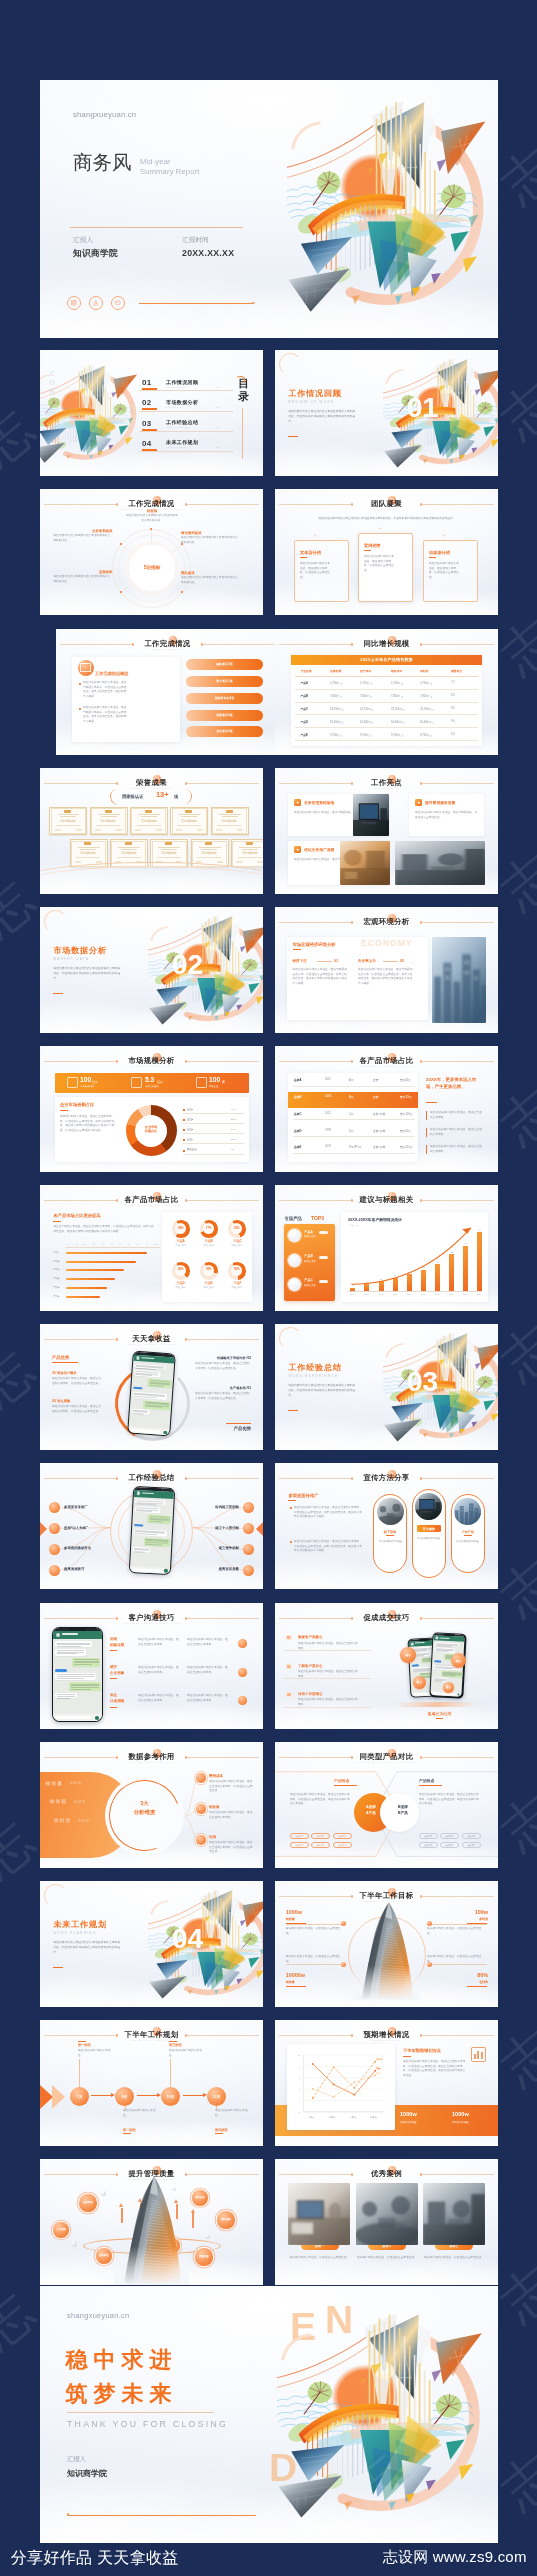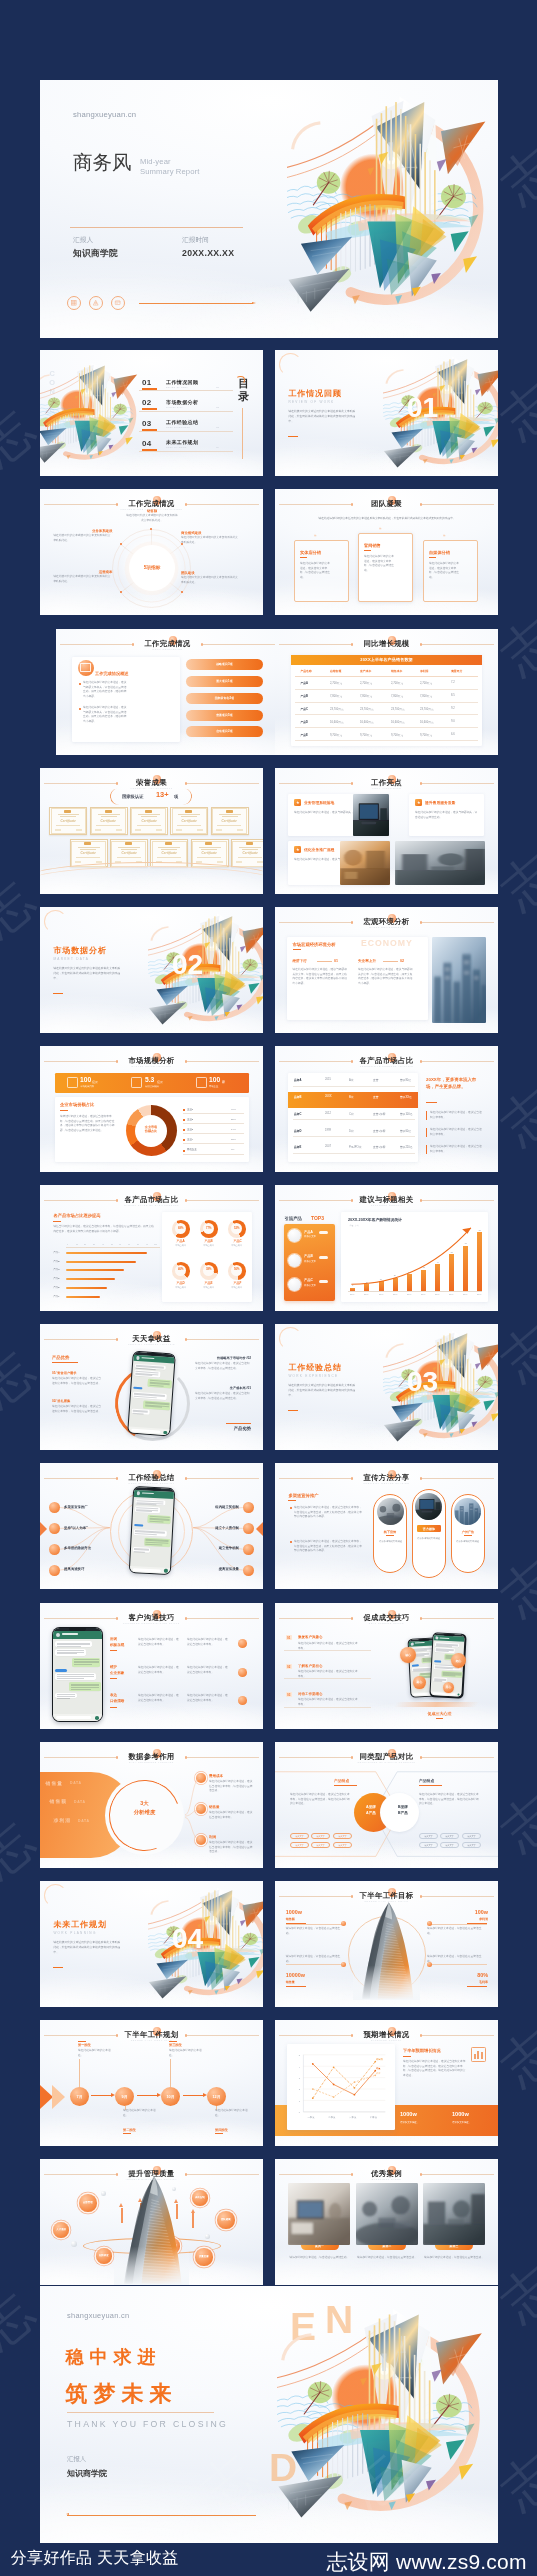--- a/index.html
+++ b/index.html
@@ -21,21 +21,21 @@
              radial-gradient(ellipse at 88% 86%, rgba(255,255,255,.85) 0%, rgba(255,255,255,0) 52%);
   pointer-events:none;z-index:0;}
 .slide>*{position:relative;}
 .hero{left:40px;top:80px;width:458px;height:258px;}
 .endslide{left:40px;top:2286px;width:458px;height:257px;}
 .sld{width:223px;height:126px;}
 
 
 .footer{position:absolute;left:0;top:2541px;width:538px;height:35px;z-index:7;}
 .f-left{position:absolute;left:10.8px;top:7.4px;color:#fff;font-size:16px;letter-spacing:0.3px;}
-.f-right{position:absolute;right:11.4px;top:7.4px;color:#fff;font-size:21px;letter-spacing:0.2px;}
+.f-right{position:absolute;right:11.4px;top:7.4px;color:#fff;font-size:15px;letter-spacing:0.2px;}
 
 
 .stitle{position:absolute;top:10px;left:0;width:100%;text-align:center;z-index:5;}
 .stitle .t{font-size:7.4px;font-weight:700;color:#2e2e2e;letter-spacing:0.3px;position:relative;z-index:3;line-height:9.4px;}
 .stitle .e{font-size:2px;color:#d3d8df;letter-spacing:0.7px;margin-top:0px;line-height:3.4px;}
 .tdot{position:absolute;width:8.7px;height:8.7px;border-radius:50%;background:radial-gradient(circle at 38% 30%,#ffd0ad 0%,#f5874a 62%,#f2792f 100%);left:50%;margin-left:1.3px;top:-2.7px;z-index:1;opacity:.82;filter:blur(0.2px);}
 .trule{position:absolute;top:15px;height:0.7px;background:#ecd2bb;z-index:2;}
 .trule.l{left:4px;width:73px;}
 .trule.r{right:4px;width:73px;}
 .trule::after{content:'';position:absolute;top:-1px;width:2.7px;height:2.7px;border-radius:50%;background:#f3b183;}
@@ -51,21 +51,21 @@
 .hero .rule{position:absolute;left:30px;top:147px;width:173px;height:0.7px;background:#eab996;}
 .hero .lbl{position:absolute;font-size:6.7px;color:#99a2af;}
 .hero .val{position:absolute;font-size:8.7px;font-weight:700;color:#383838;letter-spacing:0.3px;}
 .hero .arrow{position:absolute;left:99px;top:223px;width:114px;height:0.7px;background:#f08c44;}
 .hero .arrowhead{position:absolute;left:212px;top:222px;width:0;height:0;border-left:4px solid #f08c44;border-top:1.7px solid transparent;border-bottom:1.7px solid transparent;}
 .cicon{position:absolute;top:216px;width:14px;height:14px;border-radius:50%;border:0.9px solid #f3ab7b;display:flex;align-items:center;justify-content:center;}
 .cicon svg{width:7.4px;height:7.4px;}
 
 
 .endslide .site{position:absolute;left:27px;top:25px;font-size:7.4px;color:#9aa3b0;letter-spacing:0.3px;}
-.endslide .e1{position:absolute;left:25.5px;top:59px;font-size:18px;font-weight:700;color:#f4721f;letter-spacing:6px;}
+.endslide .e1{position:absolute;left:25.5px;top:59px;font-size:22px;font-weight:700;color:#f4721f;letter-spacing:6px;}
 .endslide .e2{position:absolute;left:25.5px;top:93px;font-size:22px;font-weight:700;color:#f4721f;letter-spacing:6px;}
 .endslide .e3{position:absolute;left:27px;top:133px;font-size:8.7px;color:#a9b1bc;letter-spacing:2.3px;}
 .endslide .rule{position:absolute;left:27px;top:126px;width:147px;height:0.7px;background:#ecc6a8;}
 .endslide .lbl{position:absolute;left:27px;top:169px;font-size:6.4px;color:#9aa3b0;}
 .endslide .val{position:absolute;left:27px;top:182px;font-size:8px;font-weight:700;color:#3a3a3a;}
 .endslide .arrow{position:absolute;left:27px;top:229px;width:189px;height:0.7px;background:#ef8b42;}
 .endslide .arrowhead{position:absolute;left:25.5px;top:227px;width:0;height:0;border-right:3.4px solid #ef8b42;border-top:1.5px solid transparent;border-bottom:1.5px solid transparent;}
 .endslide .ghostE{position:absolute;font-size:39px;font-weight:700;color:#f8b477;opacity:.62;z-index:1;}
 
 

